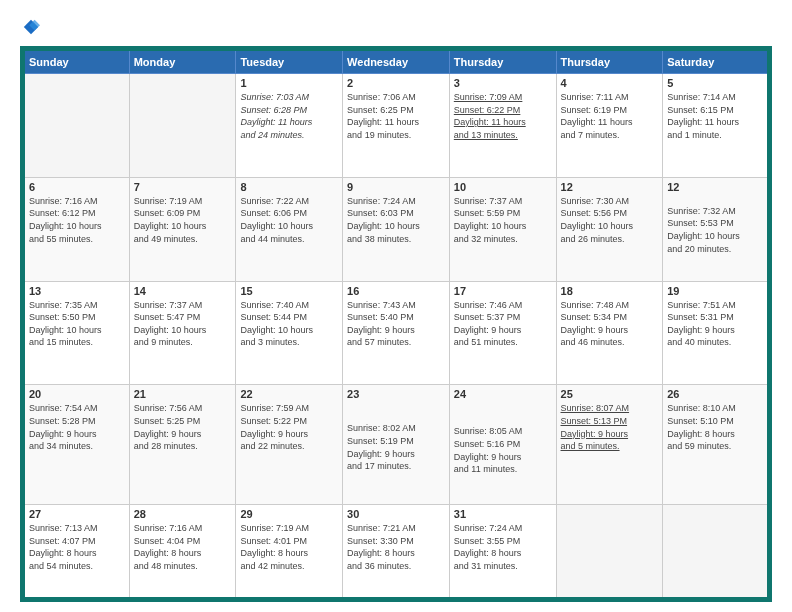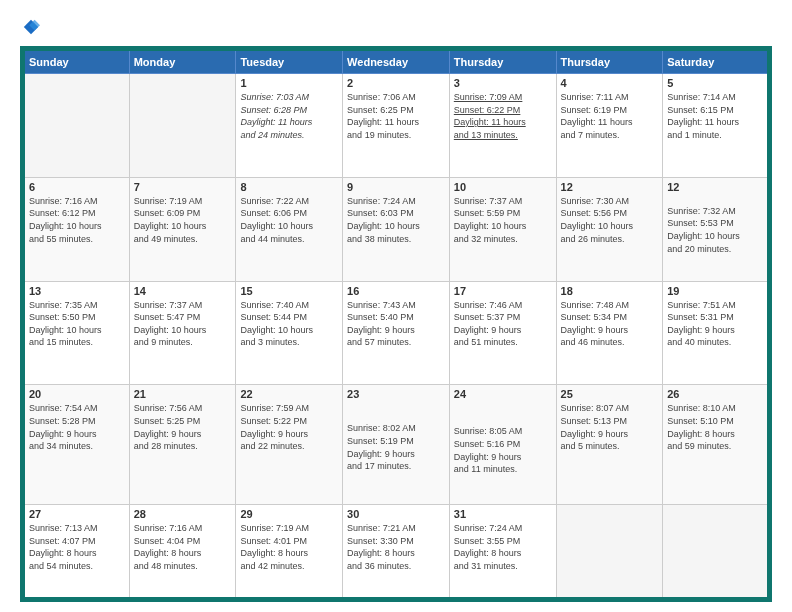--- a/index.html
+++ b/index.html
@@ -314,21 +314,21 @@
           </td>
           <td>
             <span class="day-num">24</span>
             <div class="day-info" style="white-space: pre-line; margin-top: 25px;">Sunrise: 8:05 AM
 Sunset: 5:16 PM
 Daylight: 9 hours
 and 11 minutes.</div>
           </td>
           <td>
             <span class="day-num">25</span>
-            <div class="day-info" style="white-space: pre-line;">Sunrise: 8:07 AM
+            <div class="day-info" style="white-space: pre-line; text-decoration: underline;">Sunrise: 8:07 AM
 Sunset: 5:13 PM
 Daylight: 9 hours
 and 5 minutes.</div>
           </td>
           <td>
             <span class="day-num">26</span>
             <div class="day-info" style="white-space: pre-line;">Sunrise: 8:10 AM
 Sunset: 5:10 PM
 Daylight: 8 hours
 and 59 minutes.</div>

